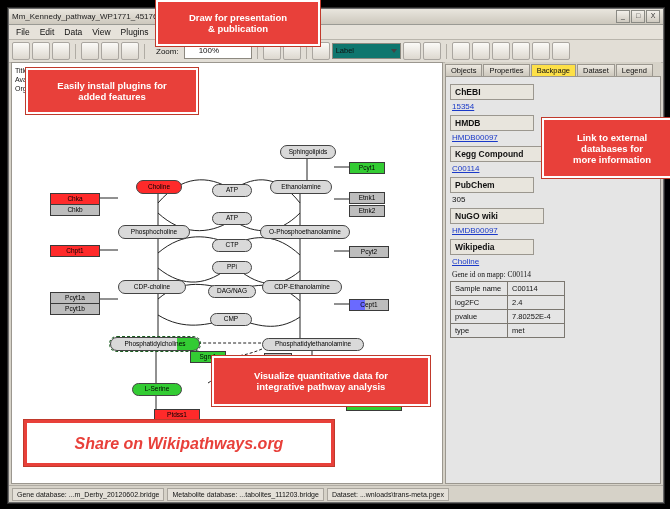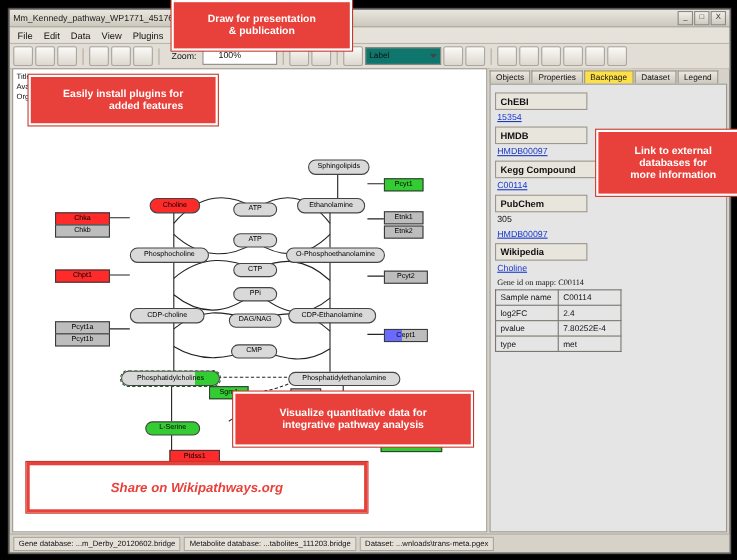--- a/index.html
+++ b/index.html
@@ -43,21 +43,21 @@
   
   .leftinfo{position:absolute;left:3px;top:3px;font-size:7px;color:#111;line-height:9px;}
   
   .node{position:absolute;font-size:6.5px;color:#000;text-align:center;line-height:1;display:flex;align-items:center;justify-content:center;border:1px solid #555;}
   .metab{border-radius:8px;background:#d9d9d9;border:1px solid #444;}
   .gene{background:#bdbdbd;border:1px solid #3a3a3a;}
   .sel{outline:1px dashed #1b5e20;}
   svg.edges{position:absolute;left:0;top:0;}
   
   .callout{position:absolute;background:#e8403a;color:#fff;font-weight:bold;border:2px solid #fff;box-shadow:0 0 0 1px #c0392b;font-size:9.5px;text-align:center;display:flex;align-items:center;justify-content:center;padding:4px 6px;line-height:11px;}
-  .callout.italic{font-style:italic;background:#fff;color:#e8403a;border:3px solid #e8403a;font-size:12px;}
+  .callout.italic{font-style:italic;background:#fff;color:#e8403a;border:3px solid #e8403a;font-size:16px;}
 </style>
 </head>
 <body>
 
 <div id="app">
 
   <div class="titlebar">
     <span class="tname">Mm_Kennedy_pathway_WP1771_45176.gpml - PathVisio</span>
     <span class="wbtn">_</span>
     <span class="wbtn">□</span>
@@ -207,20 +207,21 @@
 
         <div class="dbhead">HMDB</div>
         <a class="dblink" href="#">HMDB00097</a>
 
         <div class="dbhead" style="width:94px;">Kegg Compound</div>
         <a class="dblink" href="#">C00114</a>
 
         <div class="dbhead">PubChem</div>
         <div class="plain">305</div>
 
+        <div class="dbhead" style="width:84px;">NuGO wiki</div>
         <a class="dblink" href="#">HMDB00097</a>
 
         <div class="dbhead">Wikipedia</div>
         <a class="dblink" href="#">Choline</a>
 
         <div class="geneid">Gene id on mapp: C00114</div>
         <table class="expt">
           <tbody>
               <tr>
             <td>Sample name</td>
@@ -246,20 +247,20 @@
 
   <div class="status">
     <span class="statcell">Gene database: ...m_Derby_20120602.bridge</span>
     <span class="statcell">Metabolite database: ...tabolites_111203.bridge</span>
     <span class="statcell">Dataset: ...wnloads\trans-meta.pgex</span>
   </div>
 </div>
 
 <div class="callout" style="left:156px;top:0px;width:148px;height:34px;white-space:pre-line;">Draw for presentation
 &amp; publication</div>
-<div class="callout" style="left:26px;top:68px;width:156px;height:34px;white-space:pre-line;text-align:right;">Easily install plugins for
+<div class="callout" style="left:26px;top:68px;width:156px;height:34px;white-space:pre-line;">Easily install plugins for
 added features</div>
 <div class="callout" style="left:542px;top:118px;width:124px;height:48px;white-space:pre-line;">Link  to external
 databases  for
 more information</div>
 <div class="callout" style="left:212px;top:356px;width:202px;height:38px;white-space:pre-line;">Visualize quantitative data  for
 integrative pathway analysis</div>
 <div class="callout italic" style="left:24px;top:420px;width:292px;height:32px;">Share on Wikipathways.org</div>
 
 </body></html>

